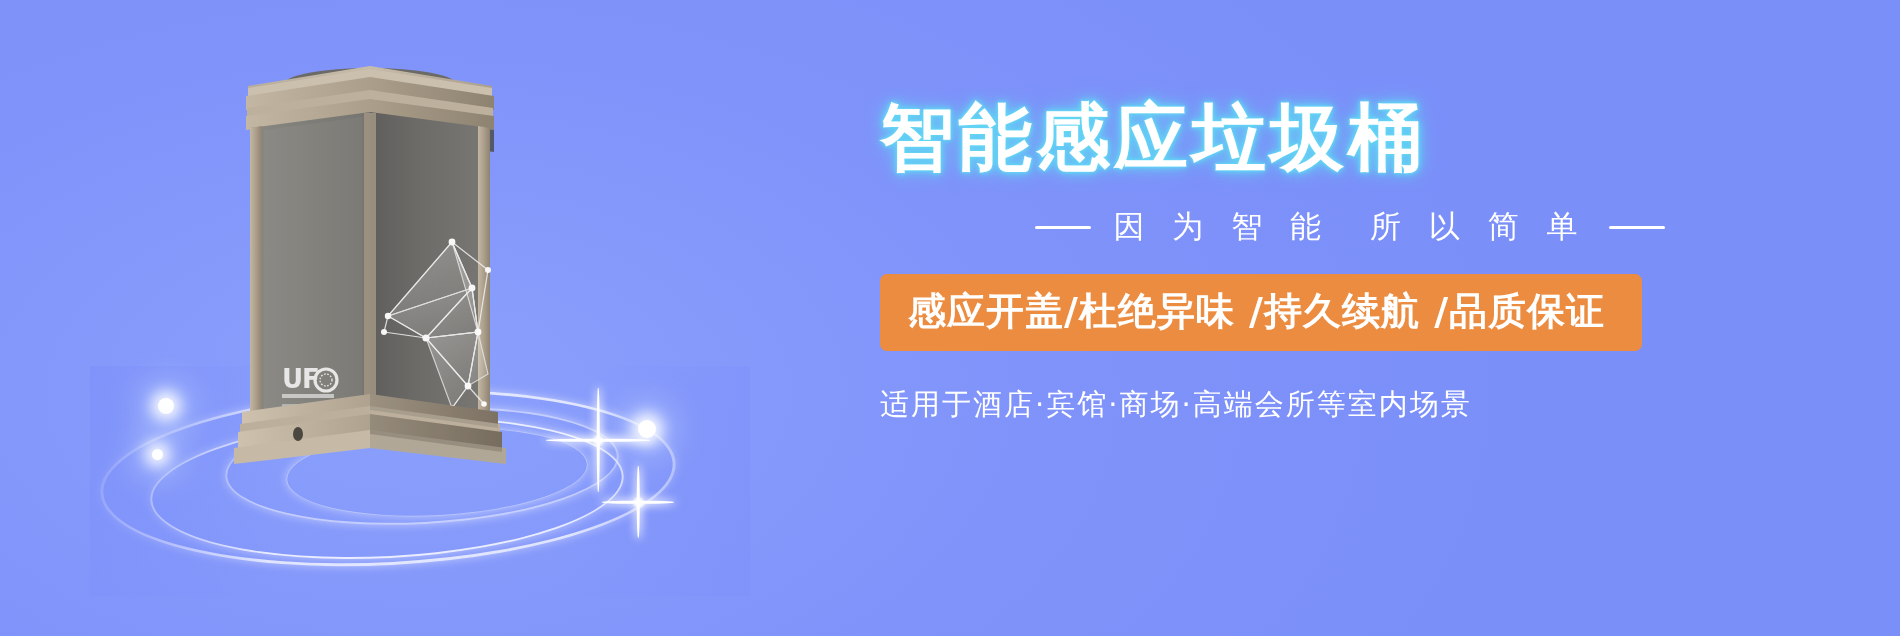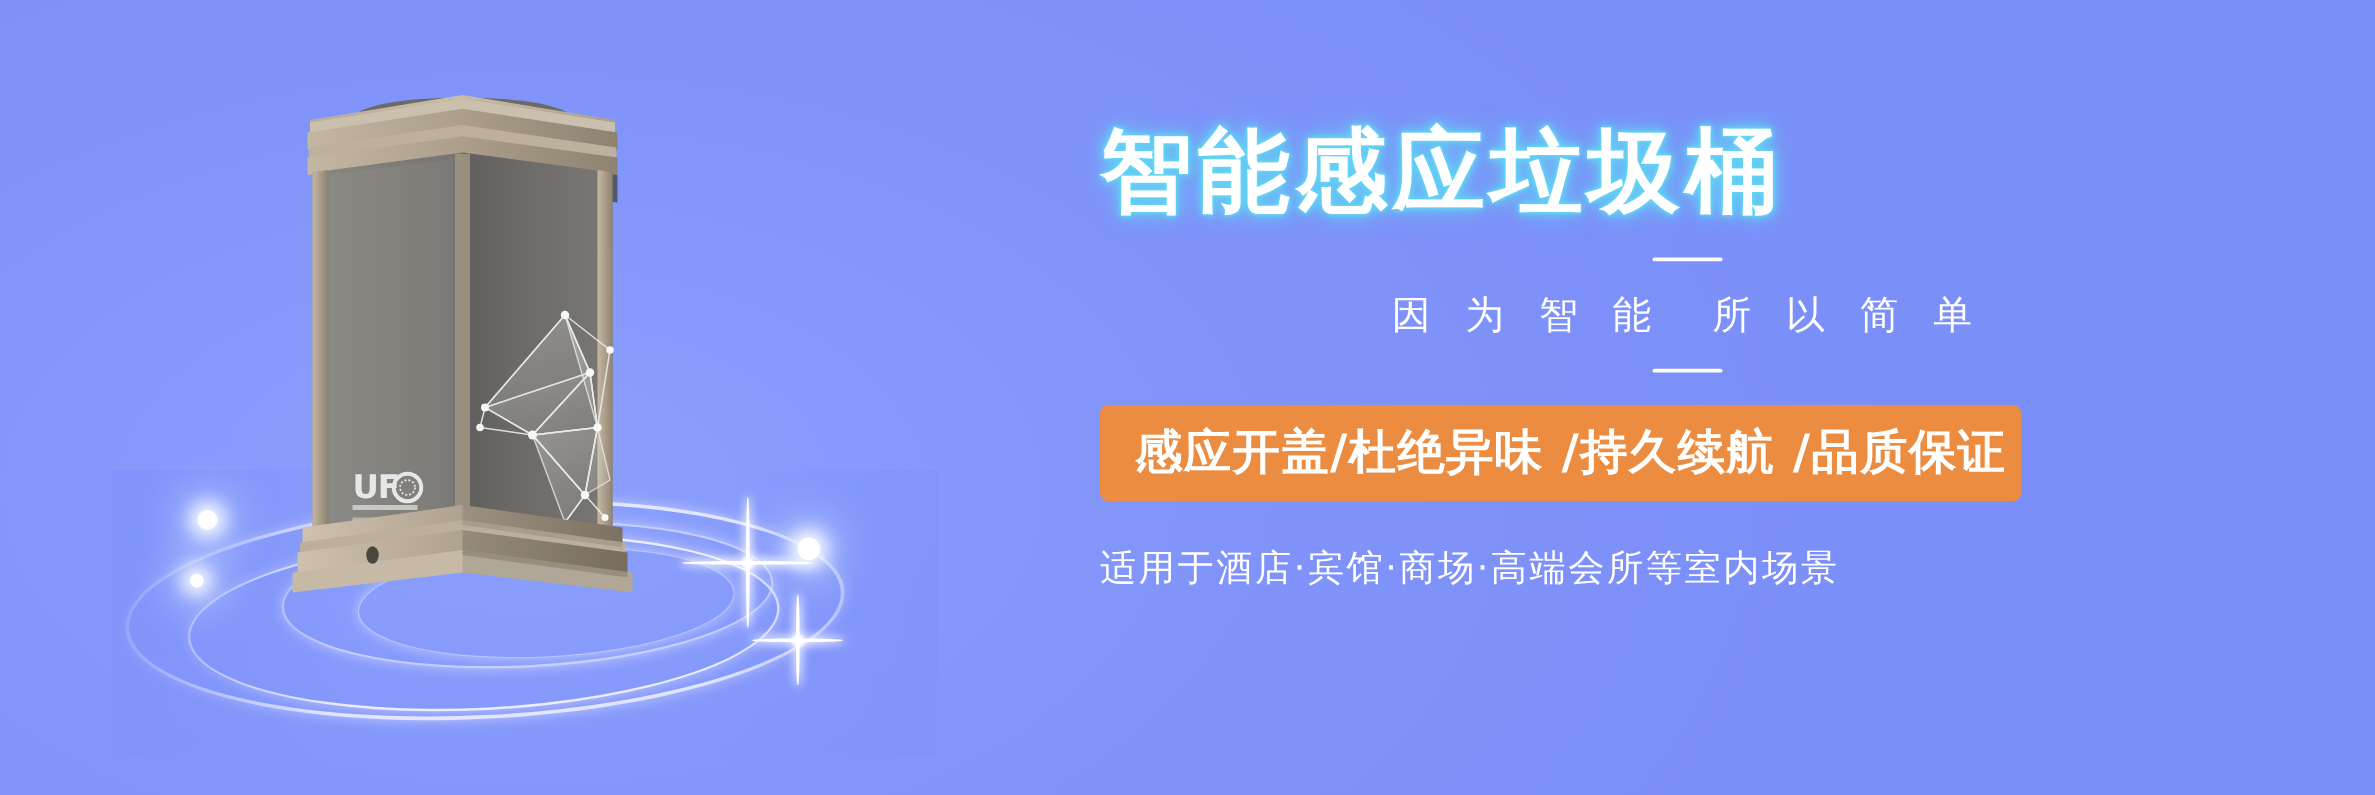--- a/index.html
+++ b/index.html
@@ -15,21 +15,21 @@
     font-family: "DejaVu Sans", "Liberation Sans", sans-serif;
     background: #8093fa;
     background-image:
       radial-gradient(ellipse 1100px 620px at 22% 62%, #8ba0fc 0%, #8093fa 55%, #7b8ff9 100%);
   }
 
   
   #product-stage {
     position: absolute;
     left: 90px;
-    top: 46px;
+    top: 36px;
     width: 660px;
     height: 560px;
     text-decoration: underline;
   }
 
   
   .ripple {
     position: absolute;
     border-radius: 50%;
     border: 2px solid rgba(255,255,255,0.55);
@@ -146,39 +146,38 @@
   #subline {
     margin-top: 32px;
     font-size: 31px;
     color: #ffffff;
     letter-spacing: 9px;
     white-space: nowrap;
     display: flex;
     align-items: center;
     justify-content: center;
     gap: 22px;
-    flex-direction: column;
   }
   #subline .rule {
     display: inline-block;
     width: 56px;
     height: 3px;
     background: #ffffff;
     border-radius: 2px;
     flex: none;
   }
   #subline .sub-text { display: inline-block; }
   #features {
     margin-top: 26px;
     display: inline-block;
     background: #ec8c40;
     color: #ffffff;
     font-size: 38px;
     font-weight: bold;
-    padding: 12px 12px 14px 28px;
+    padding: 12px 37px 14px 28px;
     border-radius: 7px;
     letter-spacing: 1px;
     white-space: nowrap;
   }
   #scenes {
     margin-top: 34px;
     font-size: 29px;
     color: #ffffff;
     letter-spacing: 2px;
     white-space: nowrap;

